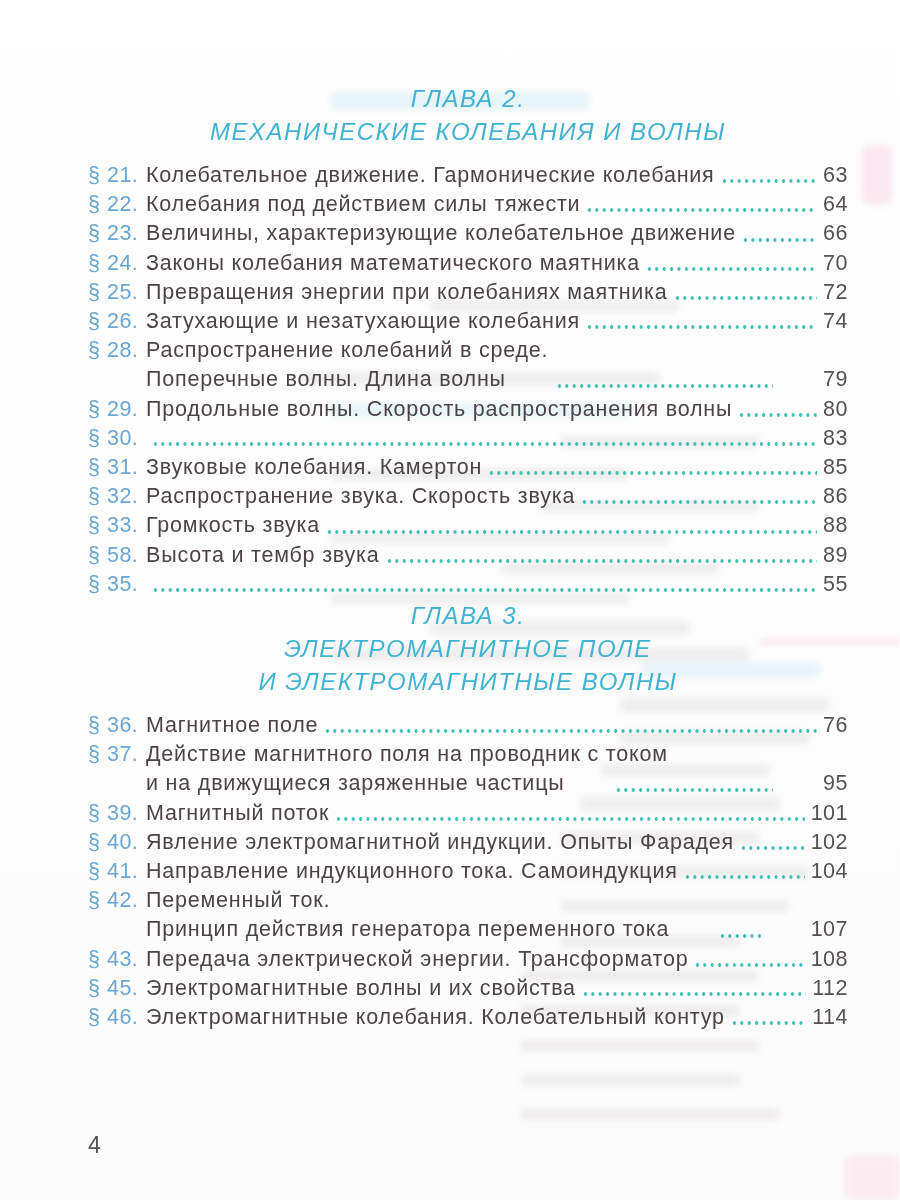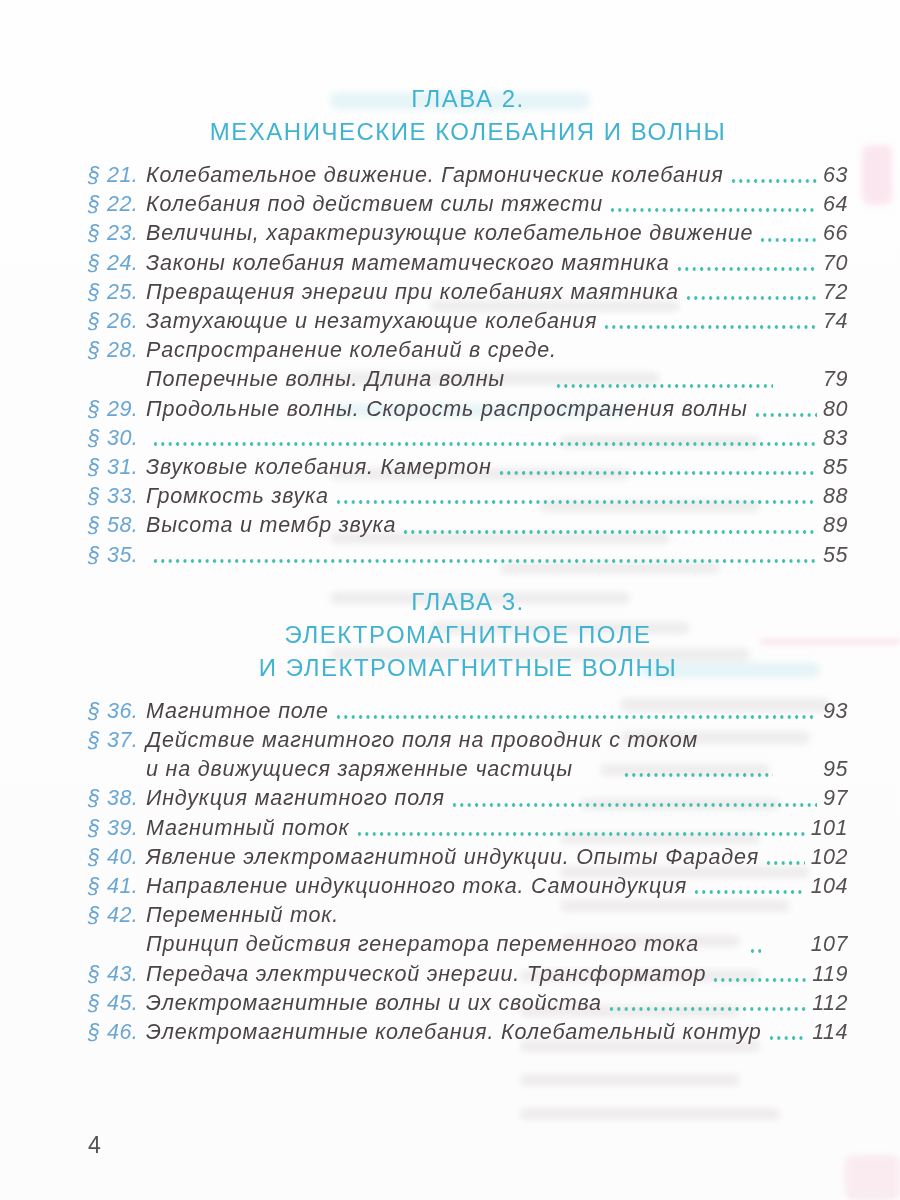--- a/index.html
+++ b/index.html
@@ -23,29 +23,30 @@
     position: relative; z-index: 1;
     padding: 82px 52px 0 88px;
   }
   .chapter-title {
     text-align: center;
     color: var(--chapter-title, #41b3d2);
     font-size: 24px;
     line-height: 33px;
     font-weight: 400;
     letter-spacing: 1.5px;
-  }
-  .chapter + .chapter { margin-top: 15px; }
+    font-style: italic;
+  }
+  .chapter + .chapter { }
   .entries {
     margin-top: 13px;
     font-size: 21.5px;
     line-height: 29.2px;
     color: var(--entry-text, #4c4347);
   }
-  .entry-line { display: flex; align-items: center; font-style: italic; }
+  .entry-line { display: flex; align-items: center; }
   .entry-line.cont { padding-left: 58px; gap: 44px; }
   .entry-num {
     flex: none; width: 58px;
     color: var(--section-number, #6aa6d4);
     letter-spacing: 0.5px;
   }
   .entry-text {
     flex: none; white-space: nowrap;
     letter-spacing: 0.8px;
   }
@@ -182,20 +183,28 @@
           <div class="entry">
             <div class="entry-line">
               <span class="entry-num">§ 31.</span>
               <span class="entry-text">Звуковые колебания. Камертон</span>
               <span class="dots"></span>
               <span class="entry-page">85</span>
             </div>
           </div>
           <div class="entry">
             <div class="entry-line">
+              <span class="entry-num">§ 32.</span>
+              <span class="entry-text">Распространение звука. Скорость звука</span>
+              <span class="dots"></span>
+              <span class="entry-page">86</span>
+            </div>
+          </div>
+          <div class="entry">
+            <div class="entry-line">
               <span class="entry-num">§ 33.</span>
               <span class="entry-text">Громкость звука</span>
               <span class="dots"></span>
               <span class="entry-page">88</span>
             </div>
           </div>
           <div class="entry">
             <div class="entry-line">
               <span class="entry-num">§ 58.</span>
               <span class="entry-text">Высота и тембр звука</span>
@@ -217,44 +226,36 @@
           <div class="chapter-title-line">ГЛАВА 3.</div>
           <div class="chapter-title-line">ЭЛЕКТРОМАГНИТНОЕ ПОЛЕ</div>
           <div class="chapter-title-line">И ЭЛЕКТРОМАГНИТНЫЕ ВОЛНЫ</div>
         </header>
         <div class="entries">
           <div class="entry">
             <div class="entry-line">
               <span class="entry-num">§ 36.</span>
               <span class="entry-text">Магнитное поле</span>
               <span class="dots"></span>
-              <span class="entry-page">93</span>
+              <span class="entry-page">76</span>
             </div>
           </div>
           <div class="entry">
             <div class="entry-line">
               <span class="entry-num">§ 37.</span>
               <span class="entry-text">Действие магнитного поля на проводник с током</span>
             </div>
             <div class="entry-line cont">
               <span class="entry-text">и на движущиеся заряженные частицы</span>
               <span class="dots"></span>
               <span class="entry-page">95</span>
             </div>
           </div>
           <div class="entry">
             <div class="entry-line">
-              <span class="entry-num">§ 38.</span>
-              <span class="entry-text">Индукция магнитного поля</span>
-              <span class="dots"></span>
-              <span class="entry-page">97</span>
-            </div>
-          </div>
-          <div class="entry">
-            <div class="entry-line">
               <span class="entry-num">§ 39.</span>
               <span class="entry-text">Магнитный поток</span>
               <span class="dots"></span>
               <span class="entry-page">101</span>
             </div>
           </div>
           <div class="entry">
             <div class="entry-line">
               <span class="entry-num">§ 40.</span>
               <span class="entry-text">Явление электромагнитной индукции. Опыты Фарадея</span>
@@ -279,21 +280,21 @@
               <span class="entry-text">Принцип действия генератора переменного тока</span>
               <span class="dots"></span>
               <span class="entry-page">107</span>
             </div>
           </div>
           <div class="entry">
             <div class="entry-line">
               <span class="entry-num">§ 43.</span>
               <span class="entry-text">Передача электрической энергии. Трансформатор</span>
               <span class="dots"></span>
-              <span class="entry-page">119</span>
+              <span class="entry-page">108</span>
             </div>
           </div>
           <div class="entry">
             <div class="entry-line">
               <span class="entry-num">§ 45.</span>
               <span class="entry-text">Электромагнитные волны и их свойства</span>
               <span class="dots"></span>
               <span class="entry-page">112</span>
             </div>
           </div>

